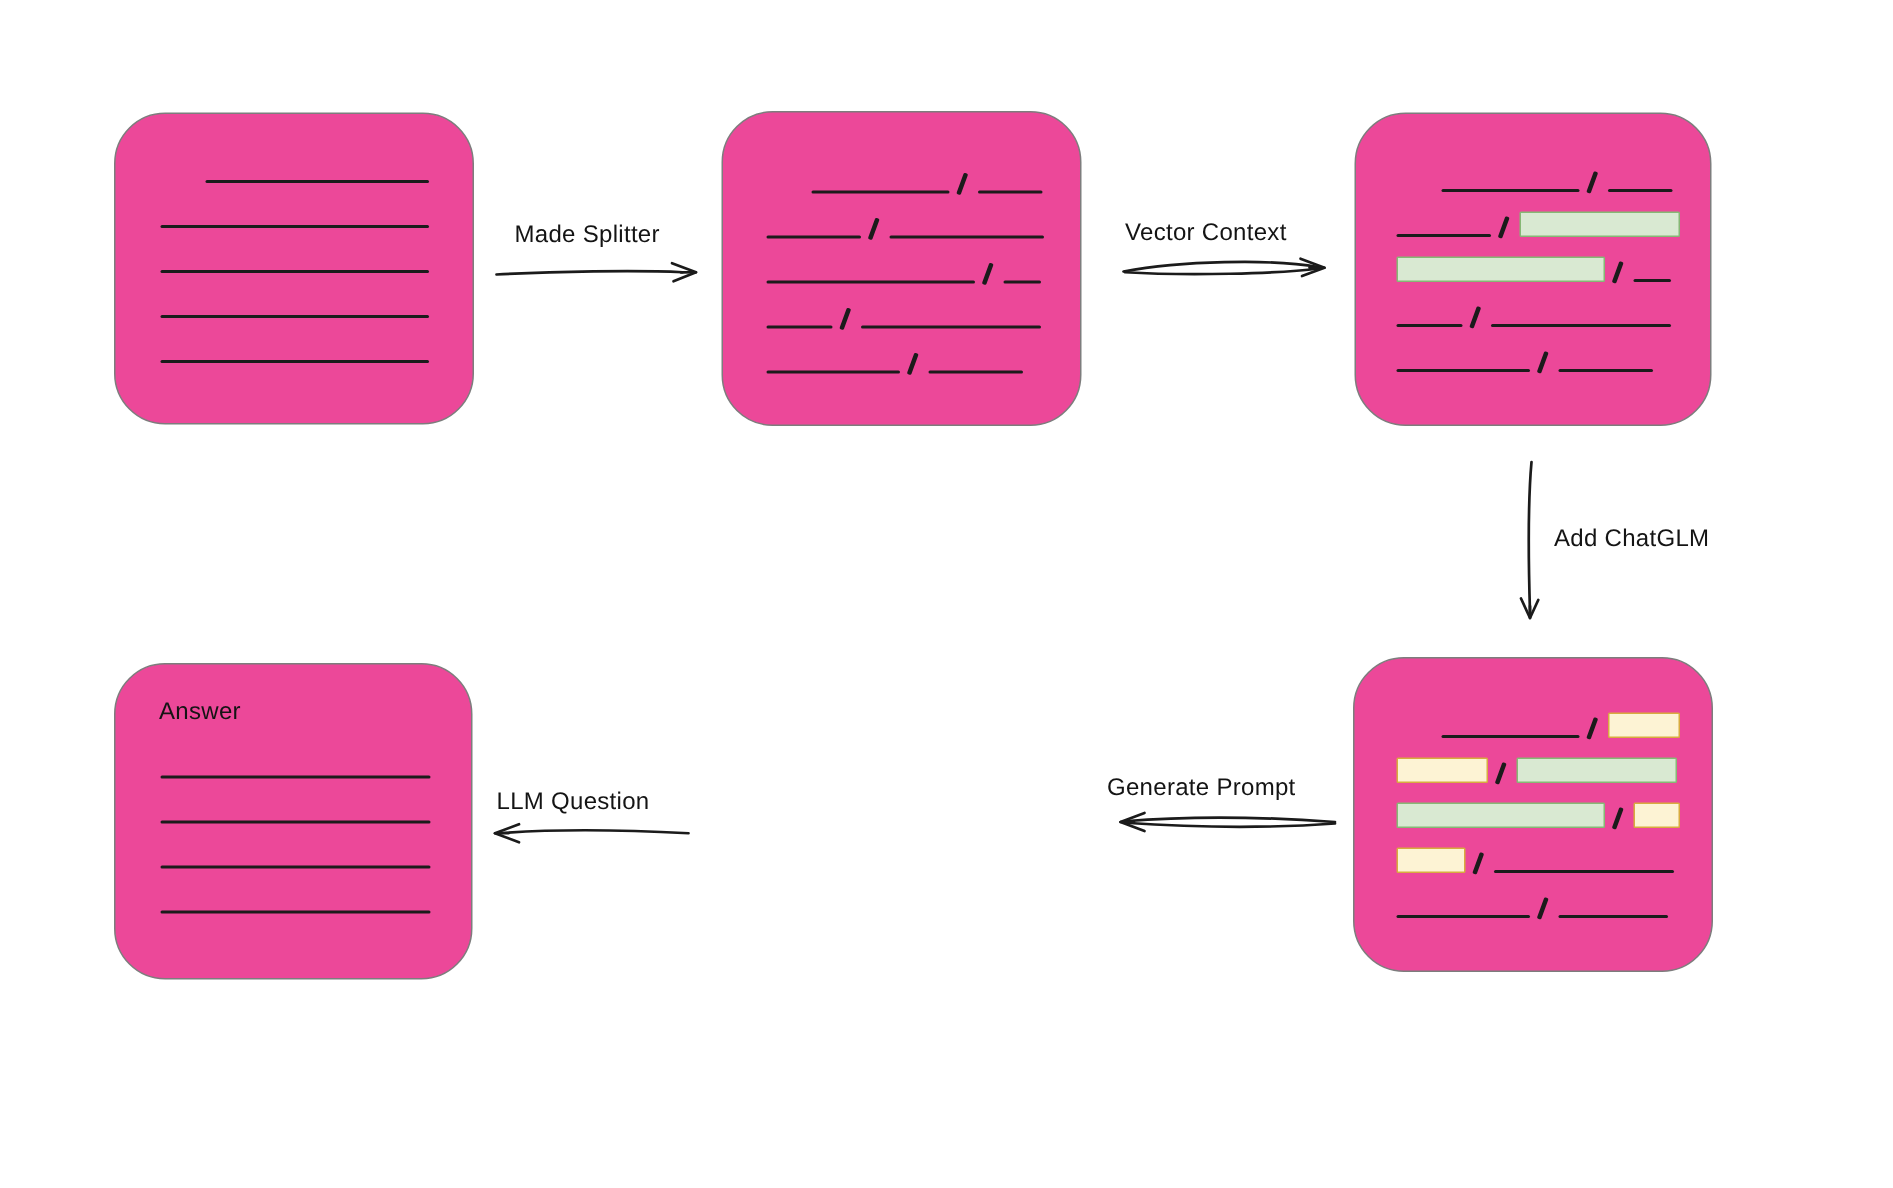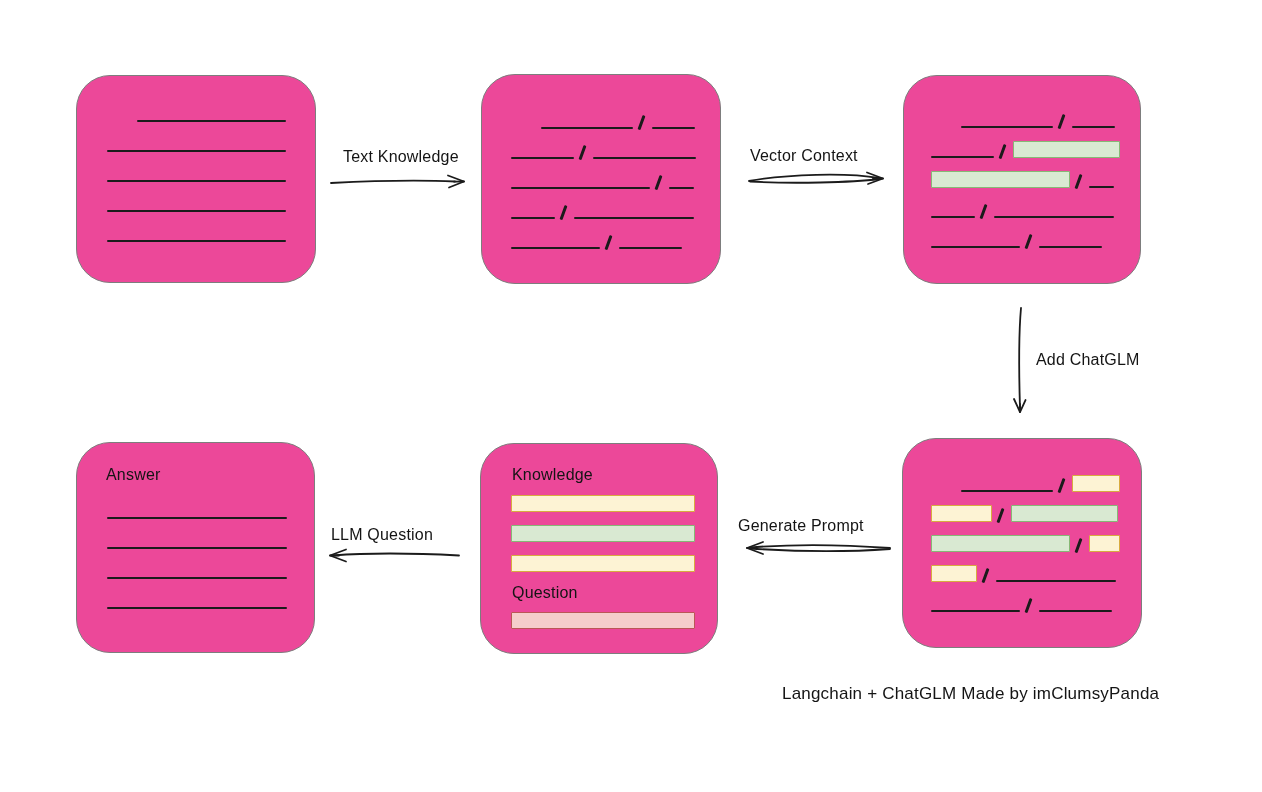--- a/index.html
+++ b/index.html
@@ -150,60 +150,40 @@
           <div class="seg-line" style="width: 120px;"></div>
         </div>
         <div class="row" style="padding-left: 28px;">
           <div class="seg-line" style="width: 89px;"></div>
           <div class="seg-slash"></div>
           <div class="seg-line" style="width: 73px;"></div>
         </div>
       </div>
   </div>
 
-  <div class="box" style="left:480px;top:443px;width:238px;height:211px;">
-    <div class="inbox-lbl" style="left:31px;top:22px;">Knowledge</div>
-    <div class="rows" style="top:38px;">
-        <div class="row" style="padding-left: 30px;">
-          <div class="seg-yellow" style="width: 184px;"></div>
-        </div>
-        <div class="row" style="padding-left: 30px;">
-          <div class="seg-green" style="width: 184px;"></div>
-        </div>
-        <div class="row" style="padding-left: 30px;">
-          <div class="seg-yellow" style="width: 184px;"></div>
-        </div>
-      </div>
-    <div class="inbox-lbl" style="left:31px;top:140px;">Question</div>
-    <div class="rows" style="top:155px;">
-        <div class="row" style="padding-left: 30px;">
-          <div class="seg-red" style="width: 184px;"></div>
-        </div>
-      </div>
-  </div>
 
   <div class="box" style="left:76px;top:442px;width:239px;height:211px;">
     <div class="inbox-lbl" style="left:29px;top:23px;">Answer</div>
     <div class="rows" style="top:46px;">
         <div class="row" style="padding-left: 30px;">
           <div class="seg-line" style="width: 180px;"></div>
         </div>
         <div class="row" style="padding-left: 30px;">
           <div class="seg-line" style="width: 180px;"></div>
         </div>
         <div class="row" style="padding-left: 30px;">
           <div class="seg-line" style="width: 180px;"></div>
         </div>
         <div class="row" style="padding-left: 30px;">
           <div class="seg-line" style="width: 180px;"></div>
         </div>
       </div>
   </div>
 
-  <div class="lbl" style="left:343px;top:148px;">Text Knowledge</div>
+  <div class="lbl" style="left:343px;top:148px;">Made Splitter</div>
   <div class="lbl" style="left:750px;top:147px;">Vector Context</div>
   <div class="lbl" style="left:1036px;top:351px;">Add ChatGLM</div>
   <div class="lbl" style="left:738px;top:517px;">Generate Prompt</div>
   <div class="lbl" style="left:331px;top:526px;">LLM Question</div>
 
   <div class="arrow" style="left:329px;top:172px;">
     <svg width="140" height="20">
       <path d="M2,11 C40,9 95,8 126,9.5"></path>
       <path d="M119,3.5 L135,9.5 L120,15.5"></path>
       <path d="M125,9.6 L135,9.5"></path>
@@ -237,15 +217,14 @@
   </div>
 
   <div class="arrow" style="left:317px;top:547px;">
     <svg width="146" height="18">
       <path d="M142,8.5 C95,6 48,6 16,8.5"></path>
       <path d="M29,2.5 L13,8.5 L29,14.5"></path>
       <path d="M22,8.5 L13,8.5"></path>
     </svg>
   </div>
 
-  <div class="caption" style="left:782px;top:684px;">Langchain + ChatGLM Made by imClumsyPanda</div>
 
 </div>
 
 </body></html>

